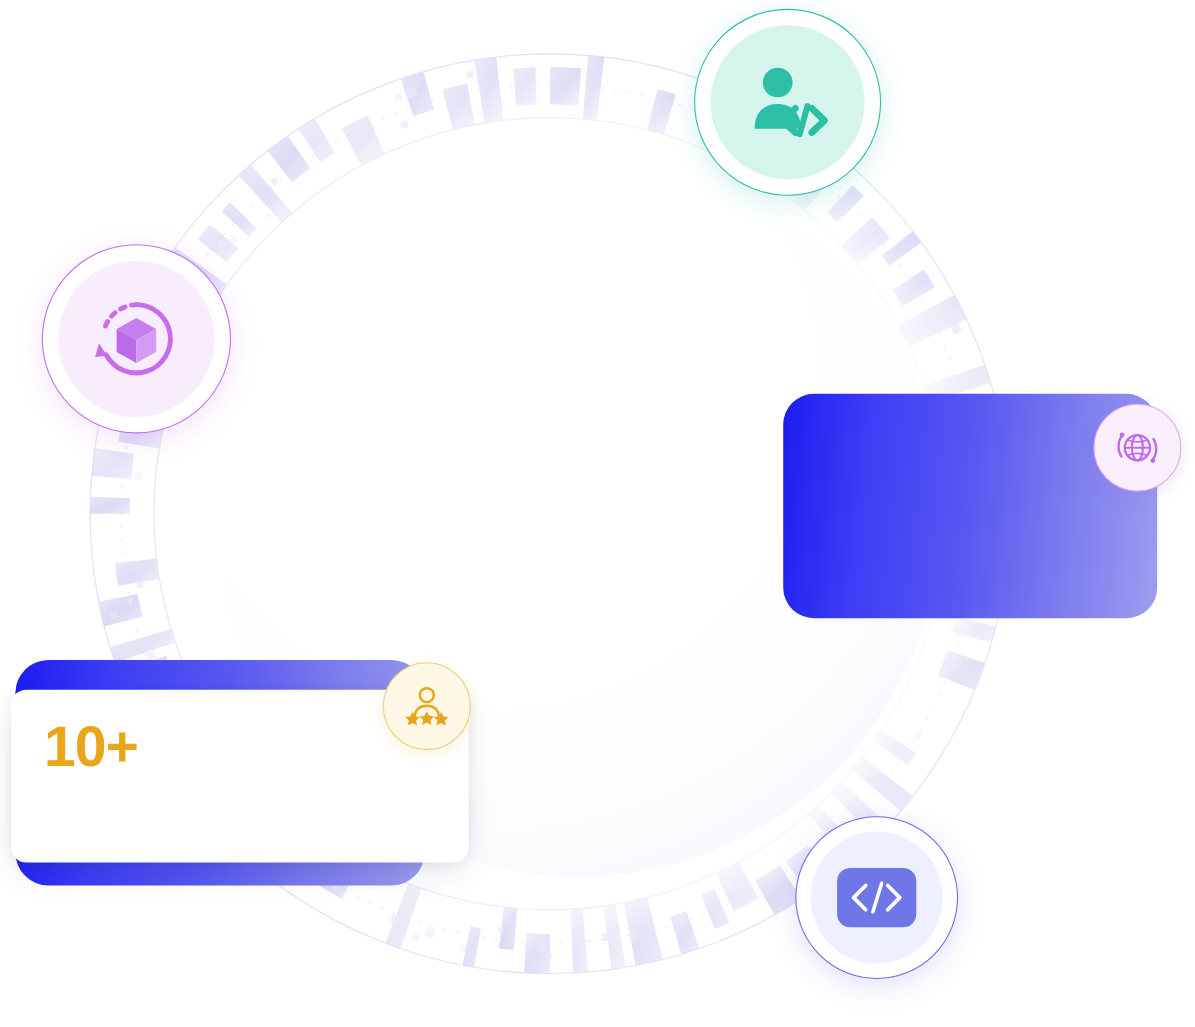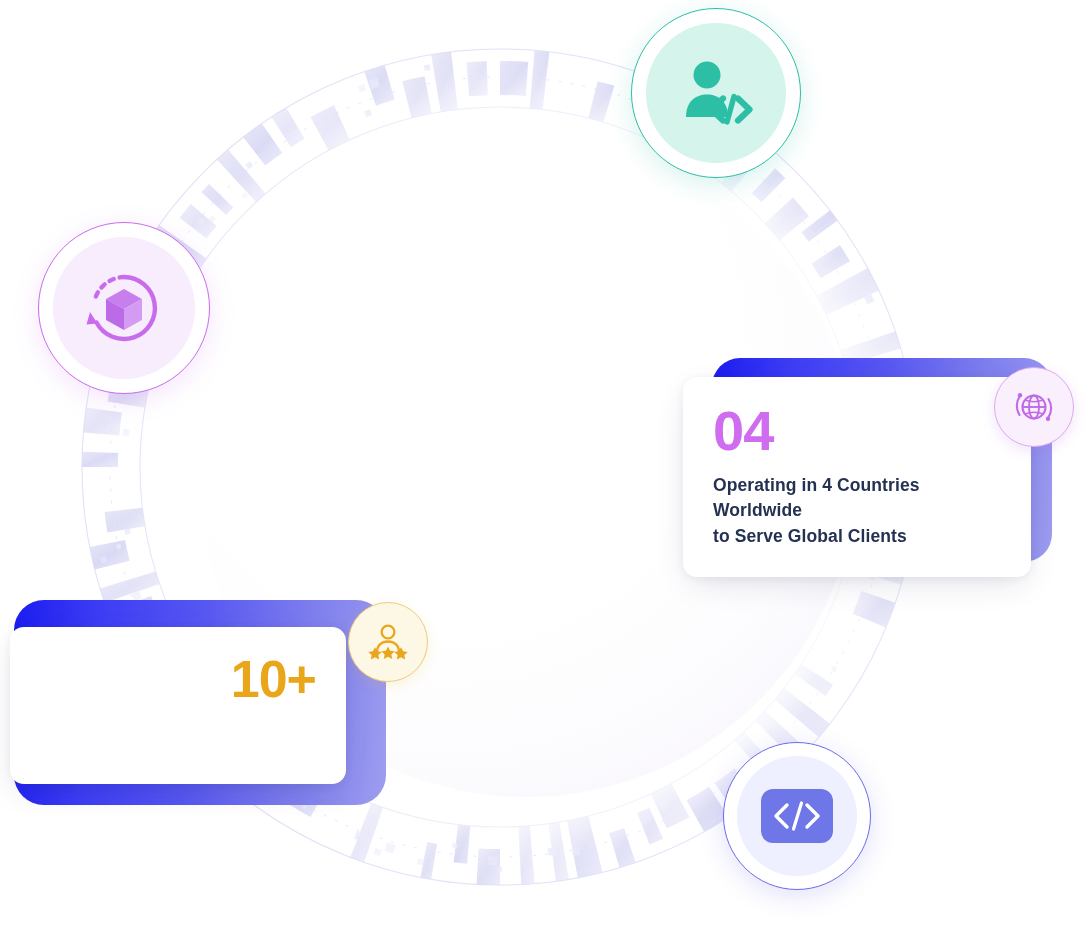--- a/index.html
+++ b/index.html
@@ -95,23 +95,22 @@
     top: 358px;
     width: 340px;
     height: 204px;
     border-radius: 28px 28px 28px 28px;
   }
 
   
   #card-10 {
     left: 10px;
     top: 627px;
-    width: 336px;
+    width: 416px;
     min-height: 157px;
-    text-align: right;
   }
   #card-10 .stat-number { color: #eaa61b; font-size: 52px; }
 
   #stack-10 {
     left: 14px;
     top: 600px;
     width: 372px;
     height: 205px;
     border-radius: 30px;
   }
@@ -487,27 +486,20 @@
       </g>
 
     <circle cx="457" cy="467" r="247" fill="none" stroke="#e6e6f9" stroke-width="1" opacity="0.7"></circle>
   </svg>
 
   <div class="center-disc"></div>
 
   <div class="blue-stack" id="stack-04"></div>
   <div class="blue-stack" id="stack-10"></div>
 
-  <div class="stat-card" id="card-04">
-    <div class="stat-number">04</div>
-    <div class="stat-text">
-      <span>Operating in 4 Countries Worldwide</span><br>
-      <span>to Serve Global Clients</span>
-    </div>
-  </div>
 
   <div class="stat-card" id="card-10">
     <div class="stat-number">10+</div>
   </div>
 
   <div class="icon-badge" id="badge-developer">
     <div class="badge-core"></div>
     <svg width="86" height="86" viewBox="0 0 86 86">
 
       <circle cx="34" cy="25" r="13.5" fill="#2cbfa5"></circle>

